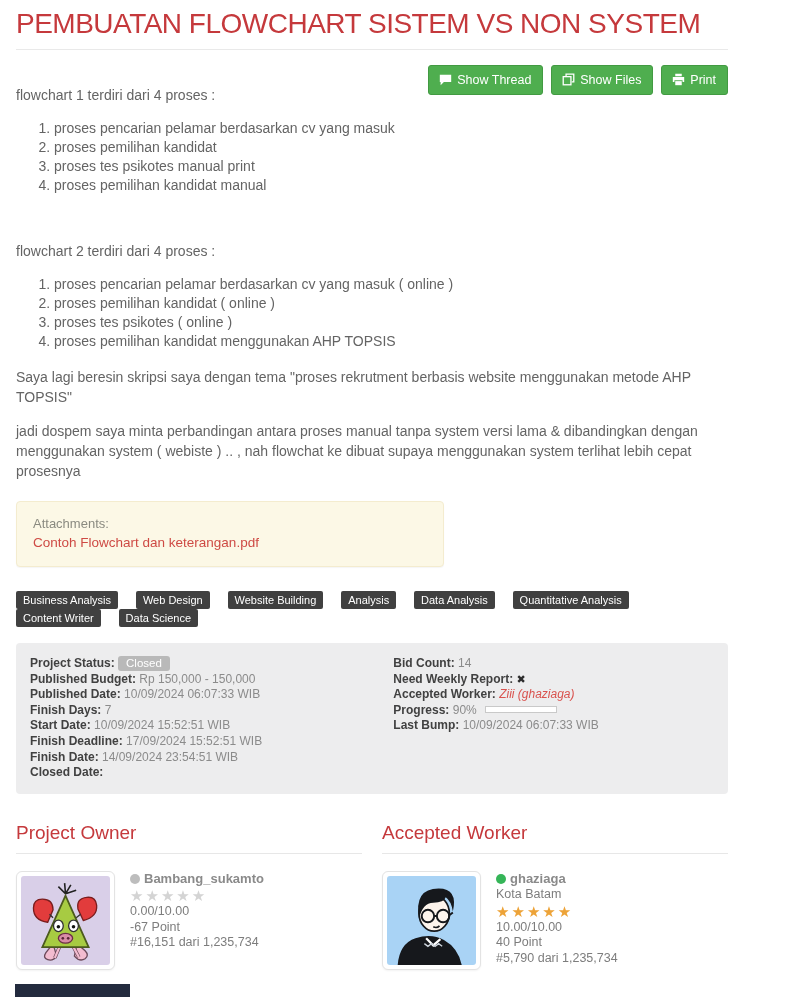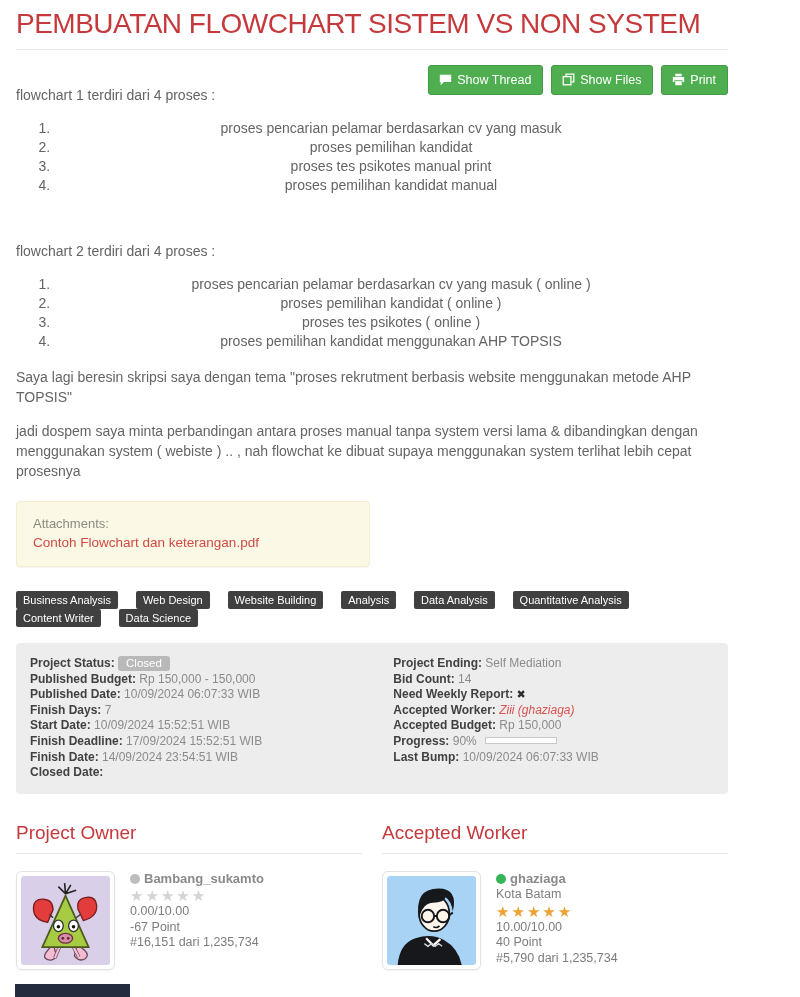--- a/index.html
+++ b/index.html
@@ -28,28 +28,28 @@
     color:#fff; font-size:12.5px; line-height:1;
     padding: 7px 11px 7px 10px; margin-left: 4px;
     font-family: inherit;
     margin-top: 8px;
   }
   .btn-green svg { vertical-align:-2px; margin-right:5px; }
 
   
   .desc p { line-height: 20px; color:#646464; }
   .intro1 { }
-  .desc ol { margin: 14px 0 0 0; padding-left: 38px; line-height: 19px; color:#646464;text-align:center; }
+  .desc ol { margin: 14px 0 0 0; padding-left: 38px; line-height: 19px; color:#646464; }
   .intro2 { margin-top: 46px; }
   .para1 { margin-top: 16px; }
   .para2 { margin-top: 14px; }
 
   
   .attachments {
-    margin-top: 20px; width: 354px;
+    margin-top: 20px; width: 428px;
     background:#fcf8e6; border:1px solid #f4eccf; border-radius:4px;
     padding: 13px 16px; box-shadow: 0 1px 1px rgba(0,0,0,0.04);
     font-size: 13px;
   }
   .attachments .attach-label { color:#8a8a80; line-height:18px; }
   .attachments a { color:#ce4a44; text-decoration:none; line-height:20px; font-size:13.5px; }
 
   
   .tags { margin-top: 24px; }
   .tag {
@@ -202,38 +202,30 @@
         <span class="dlabel">Finish Date:</span>
         <span class="dvalue">14/09/2024 23:54:51 WIB</span>
       </div>
       <div class="drow">
         <span class="dlabel">Closed Date:</span>
         <span class="dvalue"></span>
       </div>
     </div>
     <div class="col col-right">
       <div class="drow">
-        <span class="dlabel">Project Ending:</span>
-        <span class="dvalue">Self Mediation</span>
-      </div>
-      <div class="drow">
         <span class="dlabel">Bid Count:</span>
         <span class="dvalue">14</span>
       </div>
       <div class="drow">
         <span class="dlabel">Need Weekly Report:</span>
         <span class="x-mark">✖</span>
       </div>
       <div class="drow">
         <span class="dlabel">Accepted Worker:</span>
         <a class="worker-link">Ziii (ghaziaga)</a>
-      </div>
-      <div class="drow">
-        <span class="dlabel">Accepted Budget:</span>
-        <span class="dvalue">Rp 150,000</span>
       </div>
       <div class="drow">
         <span class="dlabel">Progress:</span>
         <span class="dvalue">90%</span>
         <span class="progress-wrap"><span class="progress-fill" style="width: 90%;"></span></span>
       </div>
       <div class="drow">
         <span class="dlabel">Last Bump:</span>
         <span class="dvalue">10/09/2024 06:07:33 WIB</span>
       </div>

